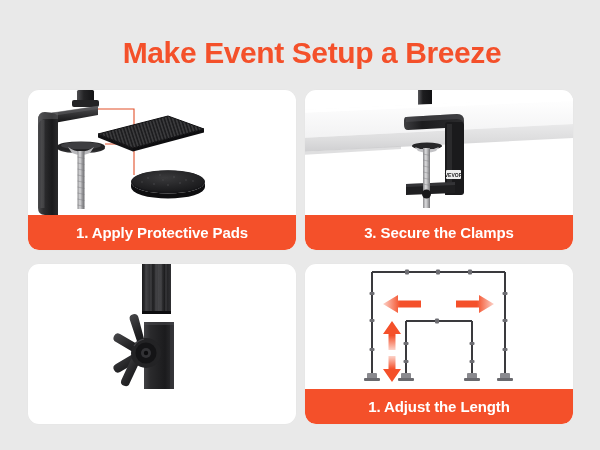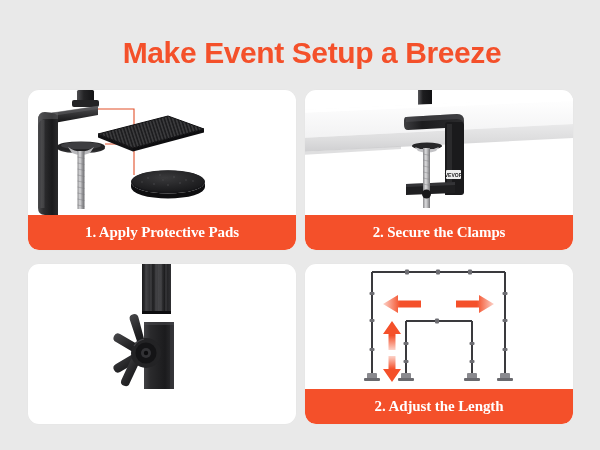--- a/index.html
+++ b/index.html
@@ -62,21 +62,20 @@
     height: 35px;
     background: #f4502a;
     border-radius: 0 0 11px 11px;
     color: #ffffff;
     font-size: 15px;
     font-weight: bold;
     display: flex;
     align-items: center;
     justify-content: center;
     letter-spacing: -0.1px;
-    font-family: Liberation Serif, serif;
   }
 </style>
 </head>
 <body>
 
 <div id="page-title">Make Event Setup a Breeze</div>
 
 <div class="grid">
 
   <div class="card">
@@ -247,21 +246,21 @@
             <line x1="118" y1="76" x2="125" y2="77.4"></line>
             <line x1="118" y1="82" x2="125" y2="83.4"></line>
             <line x1="118" y1="88" x2="125" y2="89.4"></line>
             <line x1="118" y1="94" x2="125" y2="95.4"></line>
             <line x1="118" y1="100" x2="125" y2="101.4"></line>
           </g>
           <circle cx="121.5" cy="104" r="4.5" fill="#18181a"></circle>
         </g>
       </svg>
     </div>
-    <div class="caption">2. Secure the Clamps</div>
+    <div class="caption">3. Secure the Clamps</div>
   </div>
 
   <div class="card">
     <div class="art">
       <svg width="268" height="125" viewBox="0 0 268 125" xmlns="http://www.w3.org/2000/svg">
         <defs>
           <linearGradient id="rodTop" x1="0" y1="0" x2="1" y2="0">
             <stop offset="0%" stop-color="#1a1a1c"></stop>
             <stop offset="18%" stop-color="#3c3c3f"></stop>
             <stop offset="38%" stop-color="#202022"></stop>
@@ -390,16 +389,16 @@
         </g>
 
         <g>
           <path d="M87,57 L78,70 L83.5,70 L83.5,86 L90.5,86 L90.5,70 L96,70 Z" fill="url(#arrowFadeU)"></path>
         </g>
         <g>
           <path d="M87,118 L78,105 L83.5,105 L83.5,92 L90.5,92 L90.5,105 L96,105 Z" fill="url(#arrowFadeD)"></path>
         </g>
       </svg>
     </div>
-    <div class="caption">2. Adjust the Length</div>
+    <div class="caption">1. Adjust the Length</div>
   </div>
 
 </div>
 
 </body></html>

